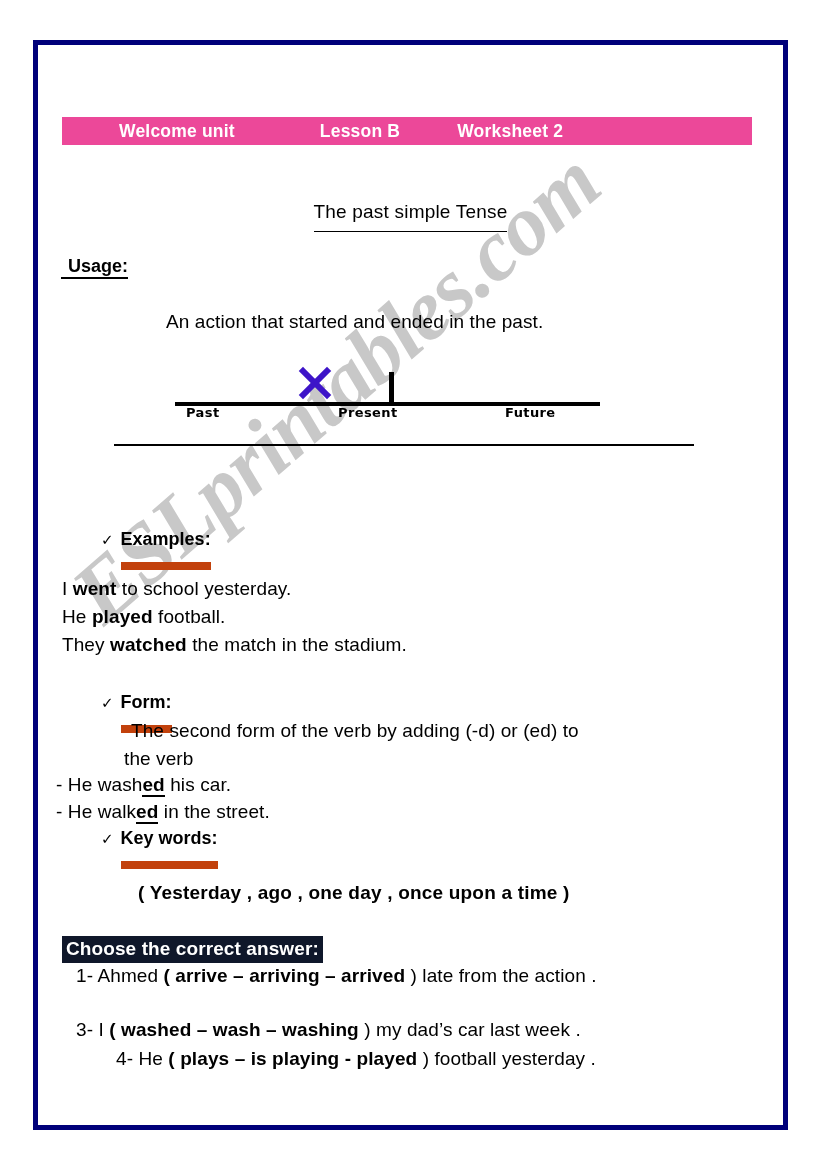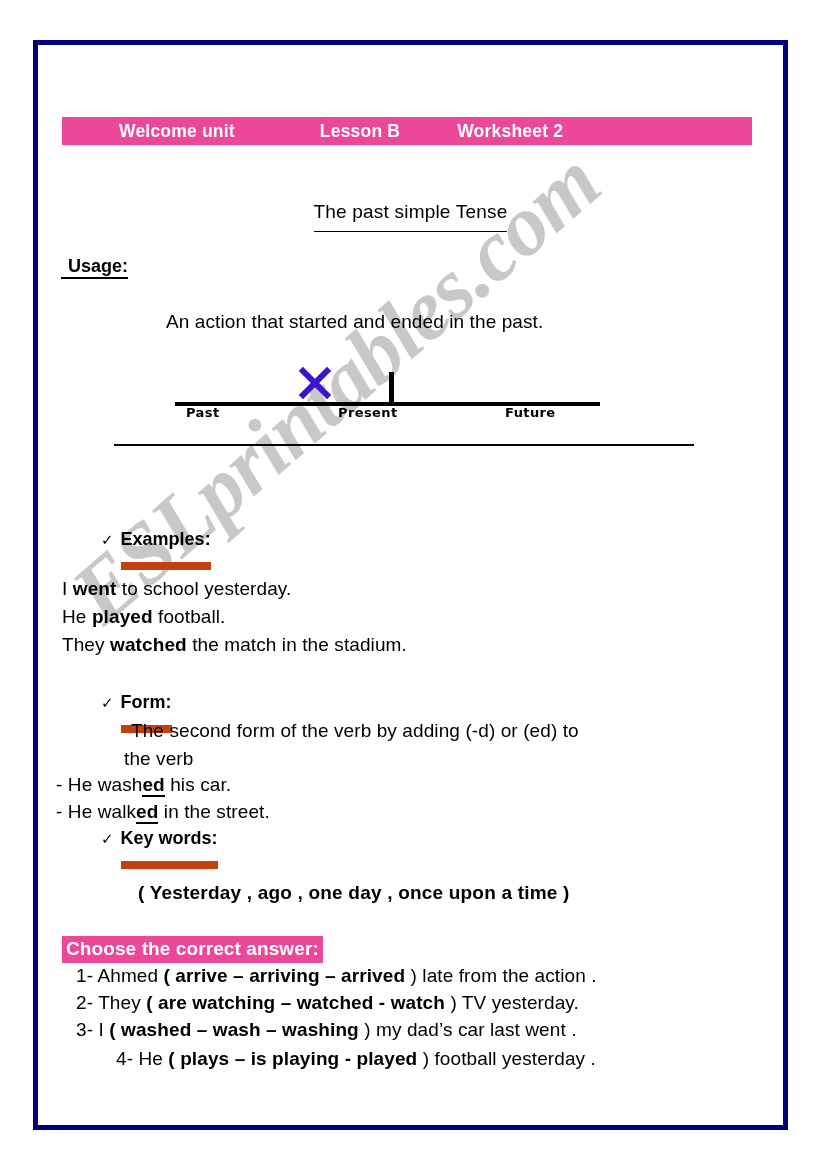--- a/index.html
+++ b/index.html
@@ -232,21 +232,21 @@
     font-weight: bold;
     white-space: nowrap;
     letter-spacing: 0.2px;
   }
 
   
   #choose-heading {
     position: absolute;
     left: 62px;
     top: 936px;
-    background: #ec4899;
+    background: #0f172a;
     color: #ffffff;
     font-size: 19px;
     font-weight: bold;
     padding: 2px 4px 3px 4px;
     white-space: nowrap;
     letter-spacing: 0.1px;
   }
 
   
   .question-line {
@@ -336,23 +336,20 @@
   <div class="bullet-heading" id="keywords-heading">
     <span class="tick">✓</span><span class="lab">Key words:</span>
   </div>
   <div id="keywords-list">( Yesterday , ago , one day , once upon a time  )</div>
 
   <div id="choose-heading">Choose the correct answer:</div>
 
   <div class="question-line" id="q-line-1">
     <span>1- </span><span>Ahmed </span><b>( arrive – arriving – arrived</b><span> ) late from the action .</span>
   </div>
-  <div class="question-line" id="q-line-2">
-    <span>2- </span><span>They  </span><b>( are watching – watched - watch</b><span> ) TV yesterday.</span>
-  </div>
   <div class="question-line" id="q-line-3">
-    <span>3- </span><span>I  </span><b>( washed – wash – washing</b><span> ) my dad’s car last went .</span>
+    <span>3- </span><span>I  </span><b>( washed – wash – washing</b><span> ) my dad’s car last week .</span>
   </div>
   <div class="question-line" id="q-line-4">
     <span>4- </span><span>He </span><b>( plays – is playing - played</b><span> )  football yesterday .</span>
   </div>
 
 </div>
 
 </body></html>

